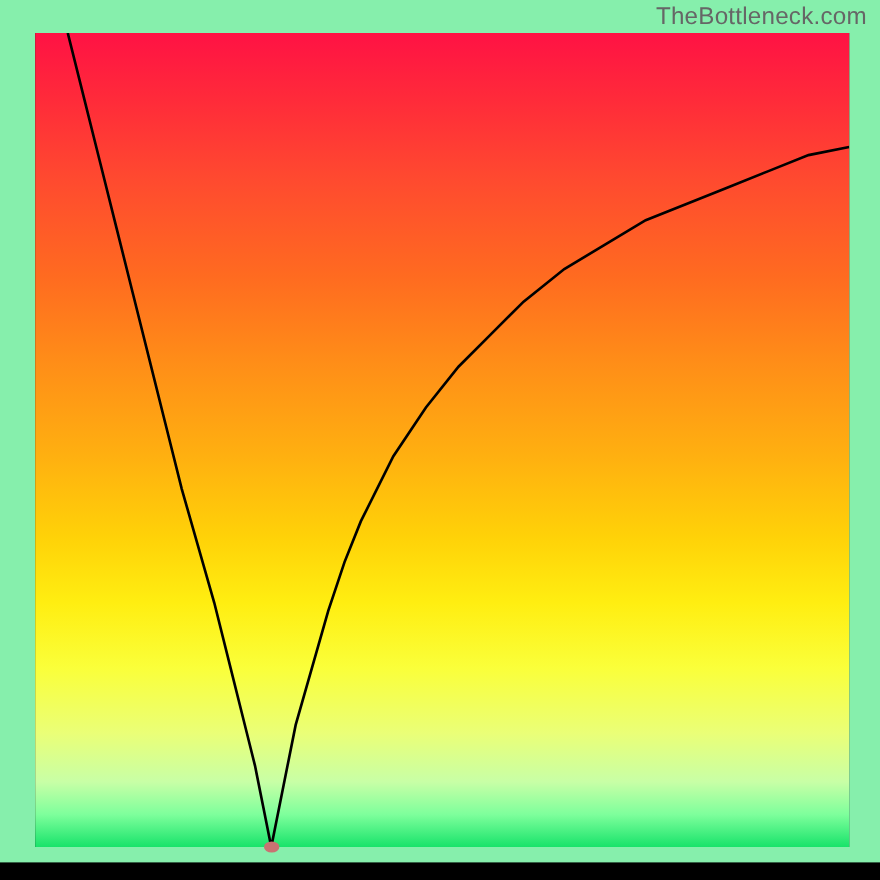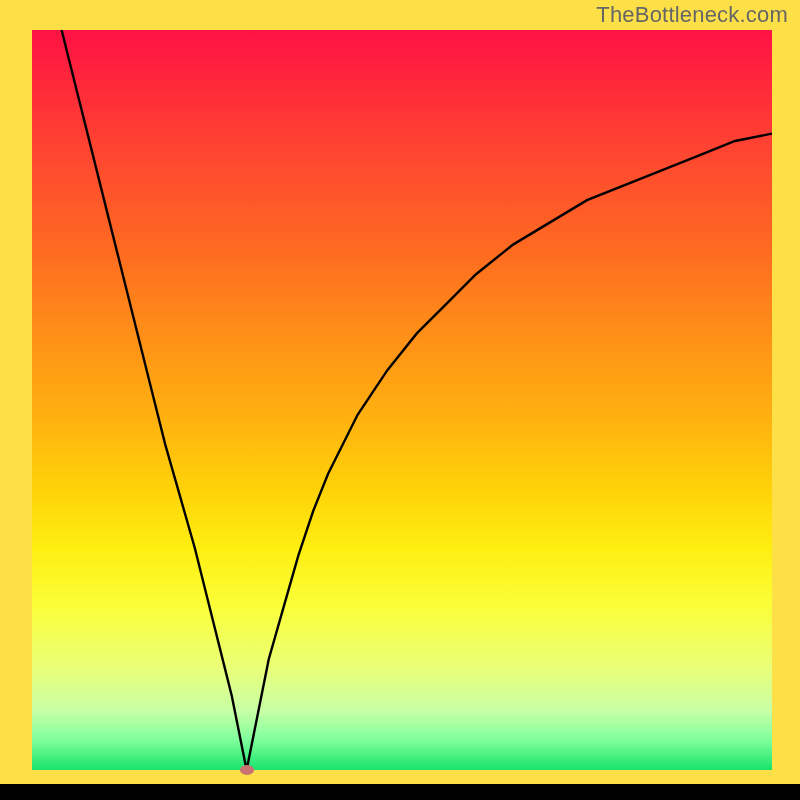--- a/index.html
+++ b/index.html
@@ -7,21 +7,21 @@
     padding: 0;
     width: 800px;
     height: 800px;
     background: #000;
     overflow: hidden;
     font-family: Arial, Helvetica, sans-serif;
   }
   .outer {
     width: 800px;
     height: 784px;
-    background: #fde047;
+    background: #86efac;
     position: relative;
   }
   .watermark {
     position: absolute;
     top: 2px;
     right: 12px;
     color: #666;
     font-size: 22px;
     font-weight: 500;
     letter-spacing: 0.2px;

